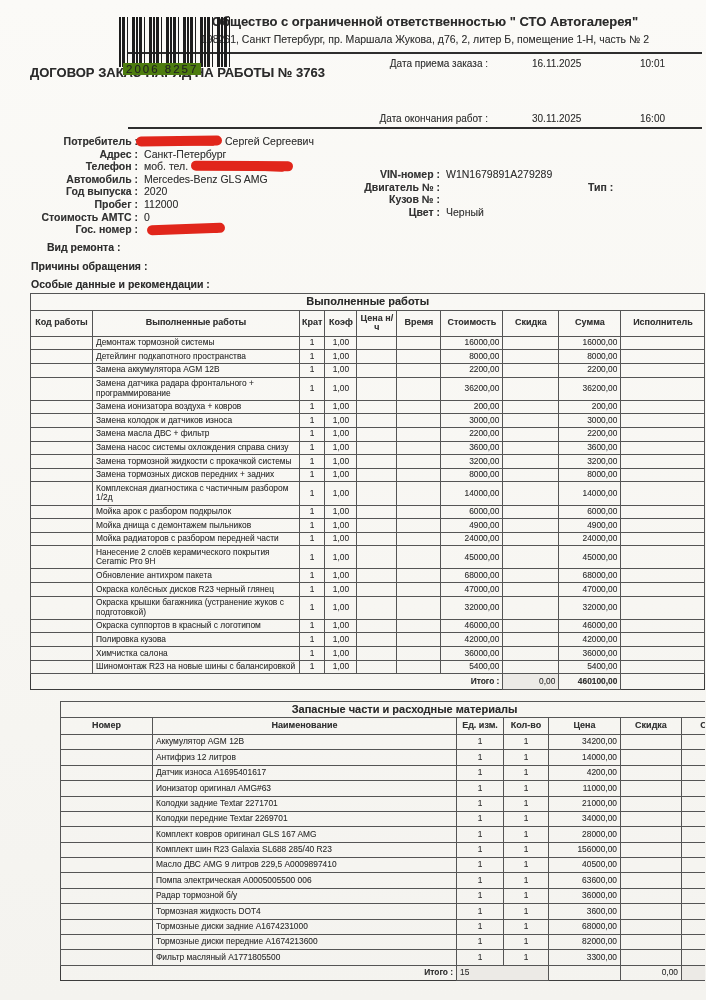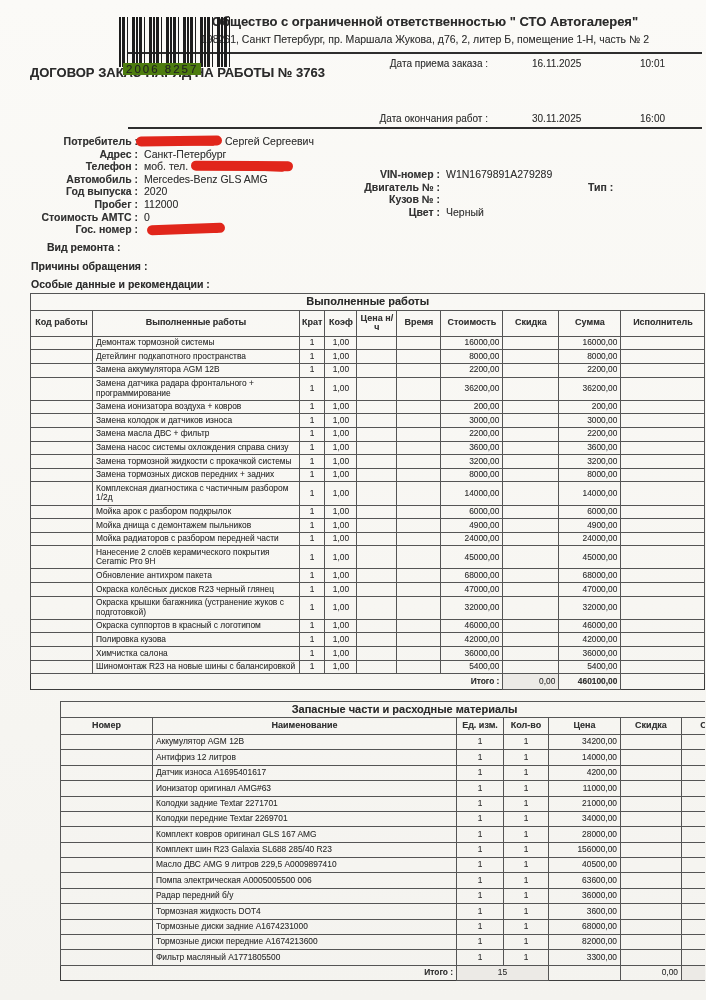--- a/index.html
+++ b/index.html
@@ -567,21 +567,21 @@
           <td class="col-num"></td>
           <td class="col-name">Помпа электрическая A0005005500 006</td>
           <td class="col-unit">1</td>
           <td class="col-qty">1</td>
           <td class="col-price">63600,00</td>
           <td class="col-discount"></td>
           <td class="col-sum">63600,00</td>
         </tr>
         <tr>
           <td class="col-num"></td>
-          <td class="col-name">Радар передний б/у</td>
+          <td class="col-name">Радар тормозной б/у</td>
           <td class="col-unit">1</td>
           <td class="col-qty">1</td>
           <td class="col-price">36000,00</td>
           <td class="col-discount"></td>
           <td class="col-sum">36000,00</td>
         </tr>
         <tr>
           <td class="col-num"></td>
           <td class="col-name">Тормозная жидкость DOT4</td>
           <td class="col-unit">1</td>
@@ -615,20 +615,20 @@
           <td class="col-qty">1</td>
           <td class="col-price">3300,00</td>
           <td class="col-discount"></td>
           <td class="col-sum">3300,00</td>
         </tr>
       </tbody>
   <tbody>
         <tr class="totals">
     <td class="nb"></td>
     <td class="nb tot-lbl">Итого :</td>
-    <td colspan="2" class="shade" style="text-align:center">15</td>
+    <td colspan="2" class="shade" style="text-align:left">15</td>
     <td class="nb"></td>
     <td class="num">0,00</td>
     <td class="shade num bold">599400,00</td>
   </tr>
 </tbody>
     </table>
 </div>
 
 </body></html>

